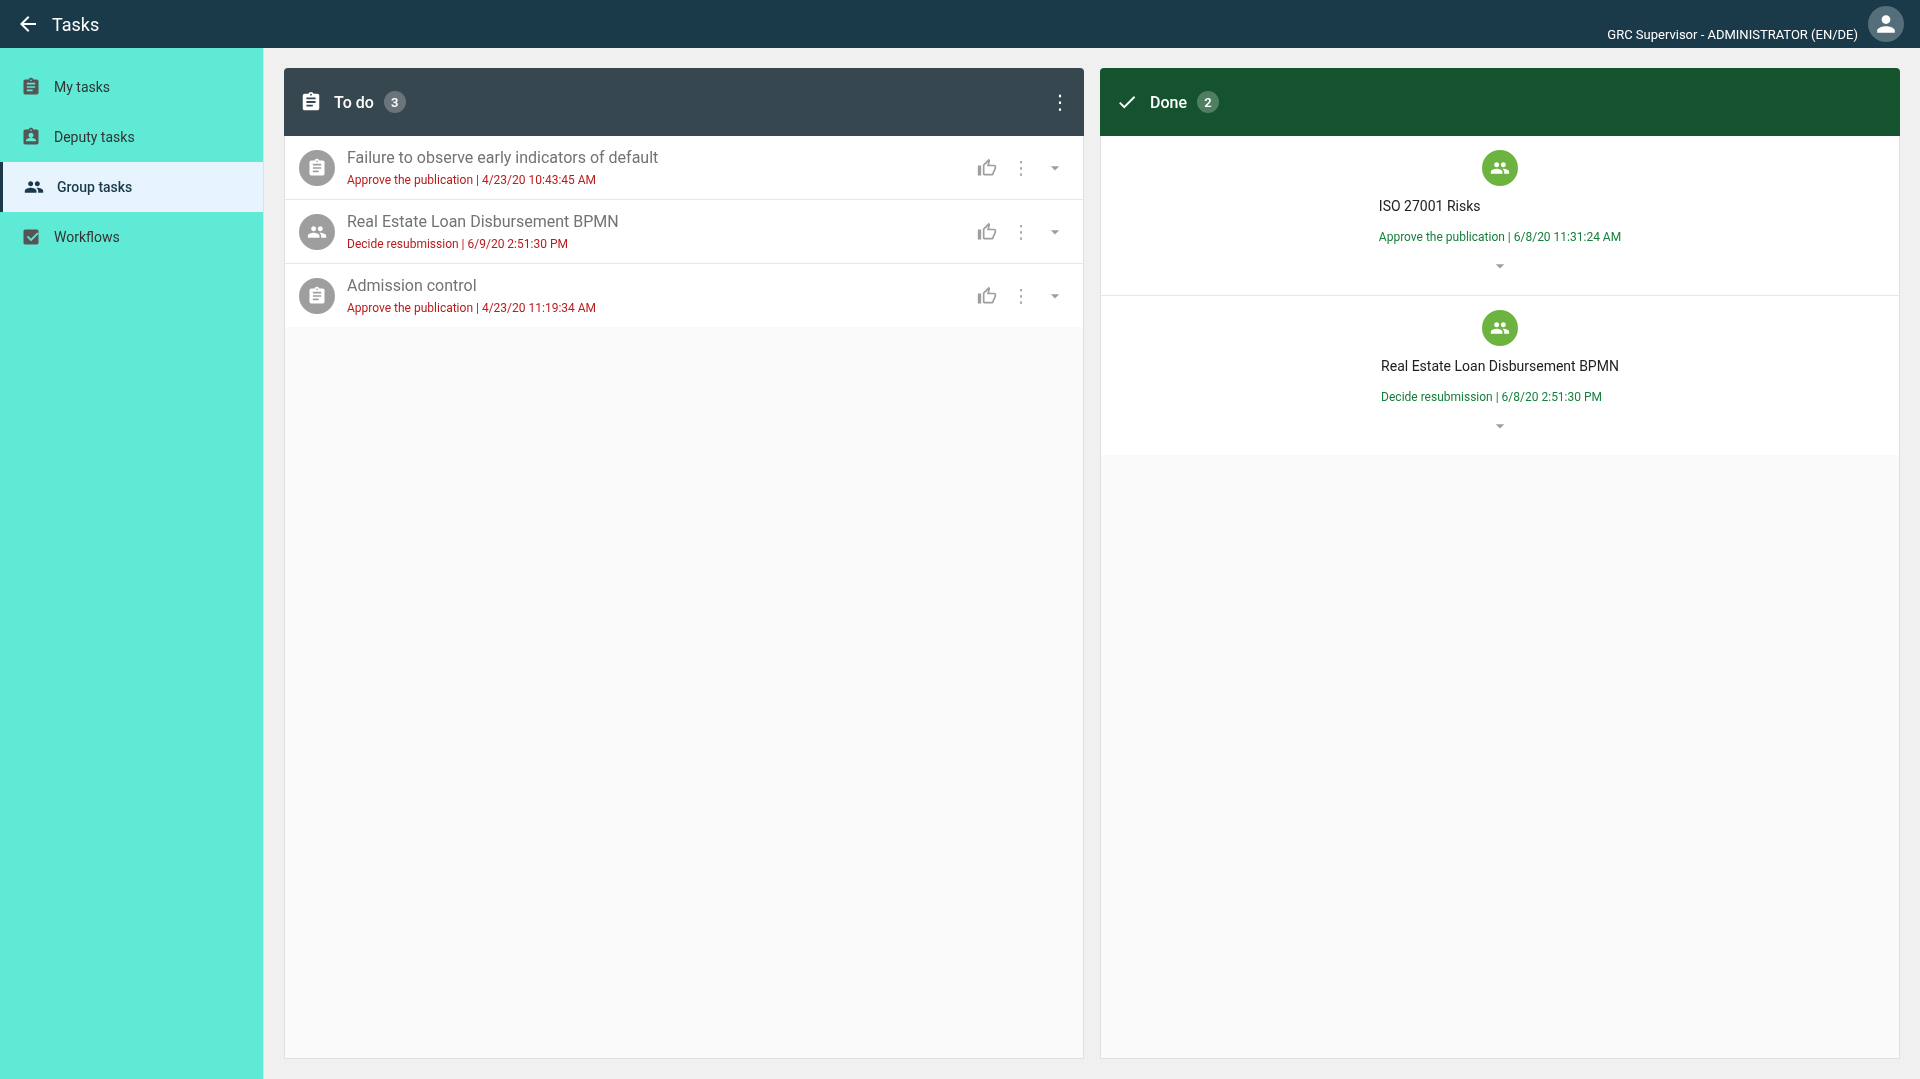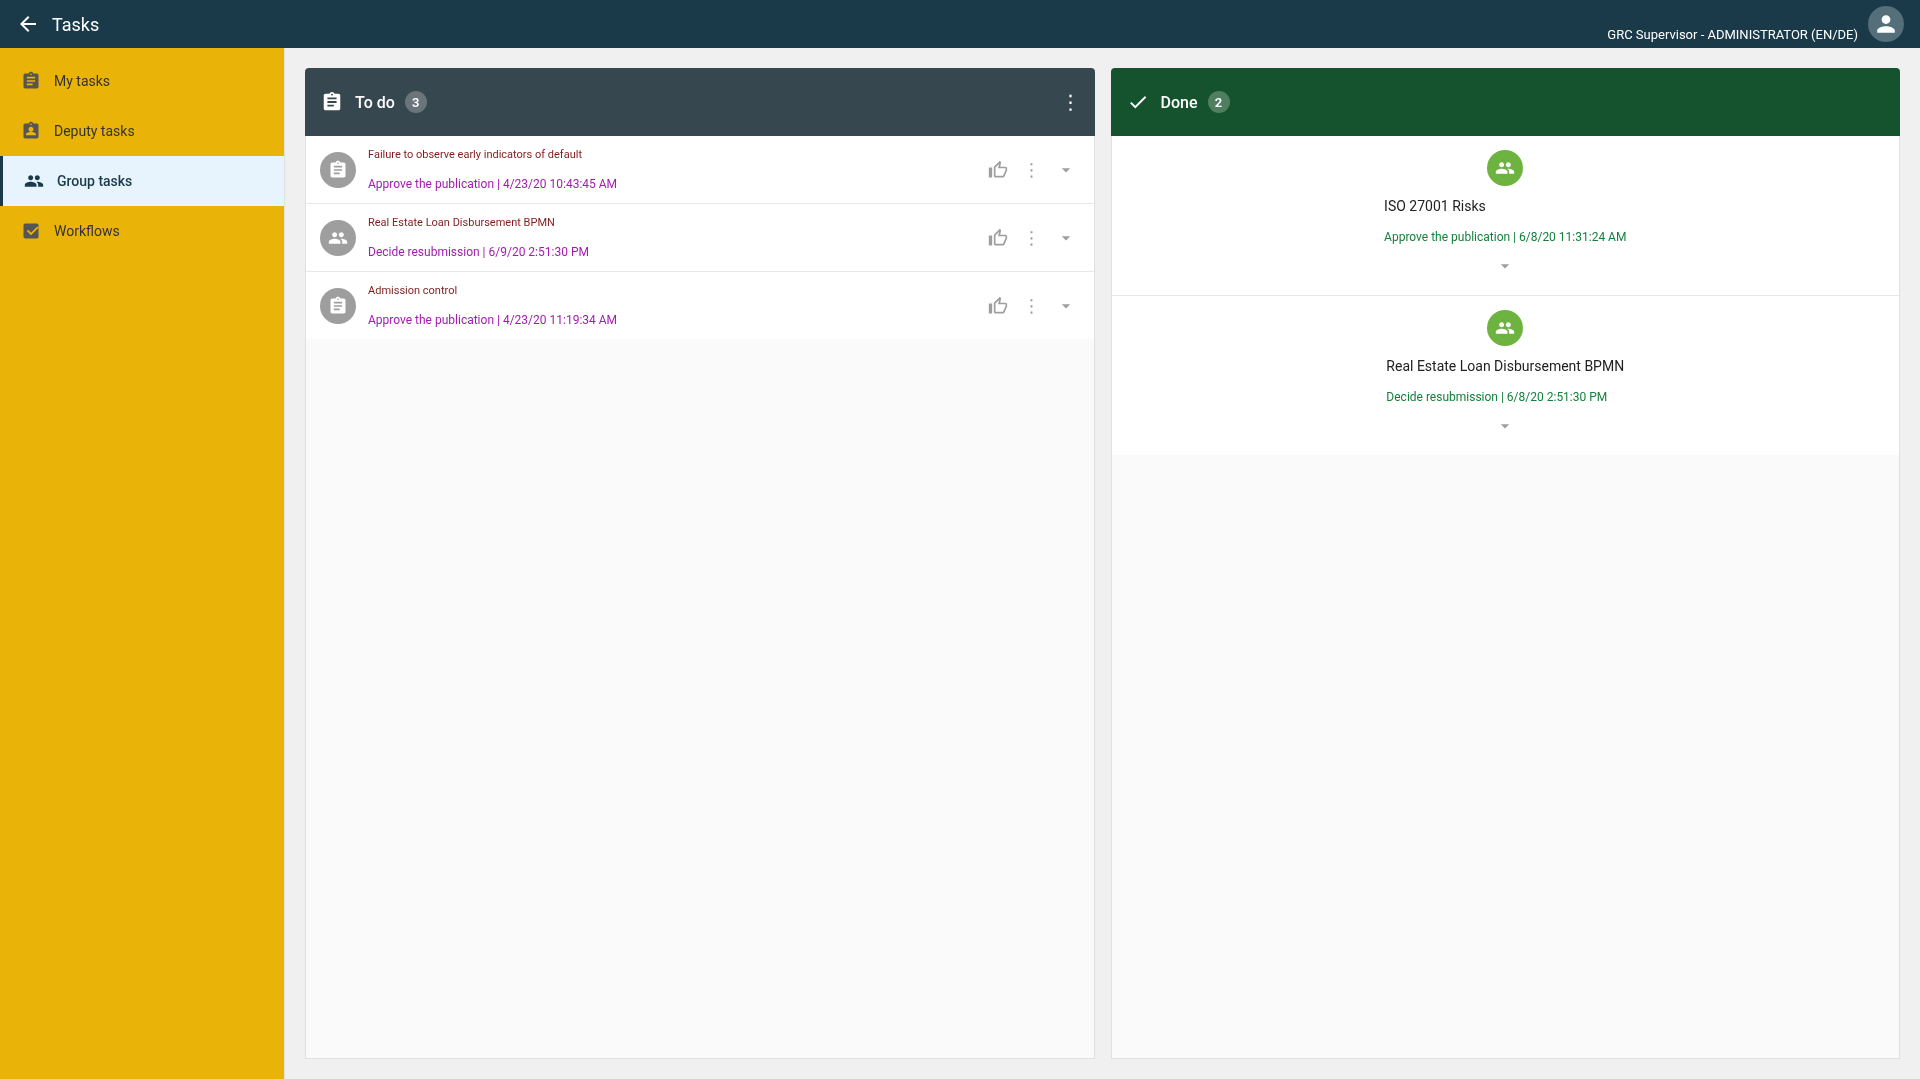--- a/index.html
+++ b/index.html
@@ -23,24 +23,24 @@
       background: #546e7a;
       display: flex; align-items: center; justify-content: center;
       color: #fff; font-size: 18px;
     }
 
     
     .main-layout { display: flex; height: calc(1079px - 48px); }
 
     
     .sidebar {
-      width: 285px;
-      background: #eab308;
+      width: 264px;
+      background: #5eead4;
       border-right: 1px solid #e0e0e0;
-      padding-top: 8px;
+      padding-top: 14px;
       flex-shrink: 0;
     }
     .sidebar-item {
       display: flex; align-items: center; gap: 12px;
       padding: 14px 20px;
       cursor: pointer;
       font-size: 14px;
       color: #333;
       position: relative;
     }
@@ -92,22 +92,22 @@
     .task-item:last-child { border-bottom: none; }
     .task-avatar {
       width: 36px; height: 36px; border-radius: 50%;
       background: #9e9e9e;
       display: flex; align-items: center; justify-content: center;
       flex-shrink: 0;
     }
     .task-avatar svg { width: 20px; height: 20px; fill: #fff; }
     .task-avatar.green { background: #6db33f; }
     .task-info { flex: 1; min-width: 0; }
-    .task-name { font-size: 11px; color: #7f1d1d; white-space: nowrap; overflow: hidden; text-overflow: ellipsis; }
-    .task-sub { font-size: 12px; color: #a21caf; margin-top: 16px; }
+    .task-name { font-size: 16px; color: #737373; white-space: nowrap; overflow: hidden; text-overflow: ellipsis; }
+    .task-sub { font-size: 12px; color: #b91c1c; margin-top: 6px; }
     .task-actions { display: flex; align-items: center; gap: 6px; }
     .task-action-btn {
       background: none; border: none; cursor: pointer;
       color: #9e9e9e; font-size: 18px;
       width: 28px; height: 28px;
       display: flex; align-items: center; justify-content: center;
       border-radius: 50%;
     }
 
     

